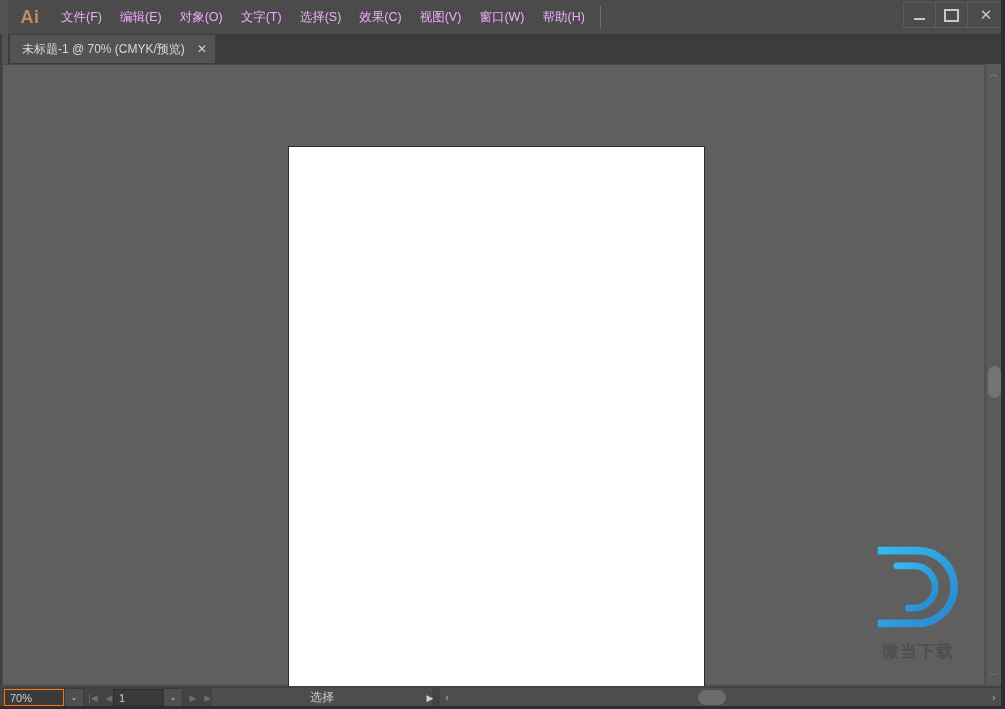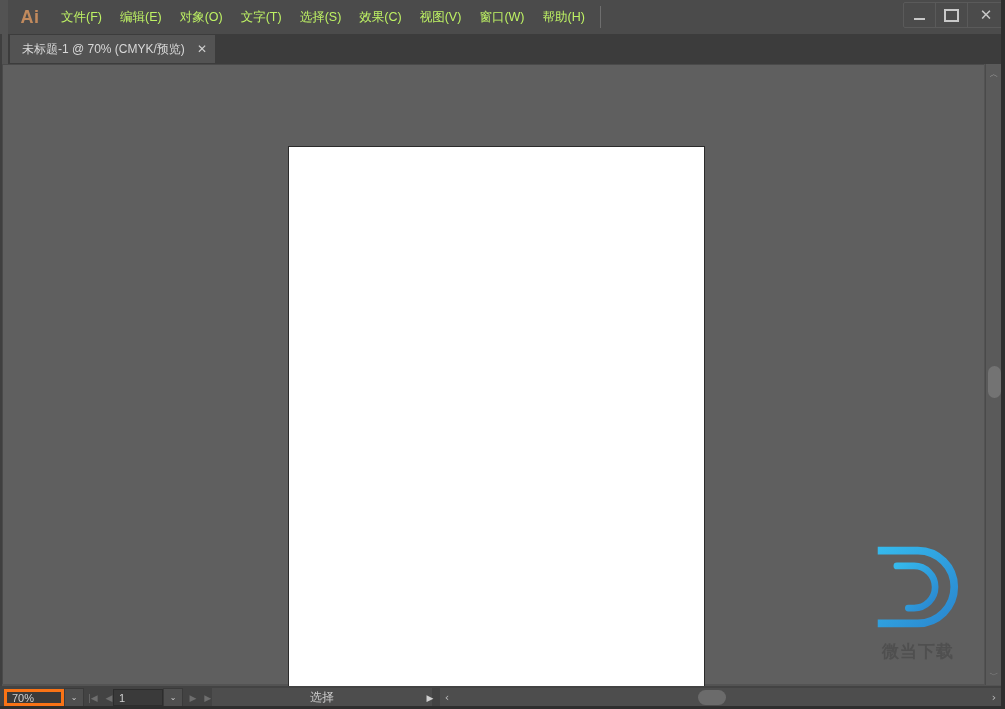--- a/index.html
+++ b/index.html
@@ -46,21 +46,21 @@
   .menu-items {
     display: flex;
     align-items: center;
     height: 34px;
   }
   .menu-item {
     padding: 0 9px;
     height: 34px;
     line-height: 34px;
     font-size: 12.5px;
-    color: #bef264;
+    color: #f0abfc;
     white-space: nowrap;
     cursor: default;
   }
   .menu-sep {
     width: 1px;
     height: 22px;
     background: #6e6e6e;
     margin-left: 6px;
   }
 
@@ -201,21 +201,21 @@
     height: 23px;
     background: #434343;
     display: flex;
     align-items: center;
   }
   .zoom-field {
     position: absolute;
     left: 4px; top: 3px;
     width: 60px; height: 17px;
     background: #3a3a3a;
-    border: 3px solid #f97316;
+    border: 1px solid #f97316;
     box-sizing: border-box;
     display: flex;
     align-items: center;
     text-align: center;
   }
   .zoom-field span {
     font-size: 11px;
     color: #d0d0d0;
     padding-left: 5px;
     font-family: "Liberation Sans", sans-serif;

